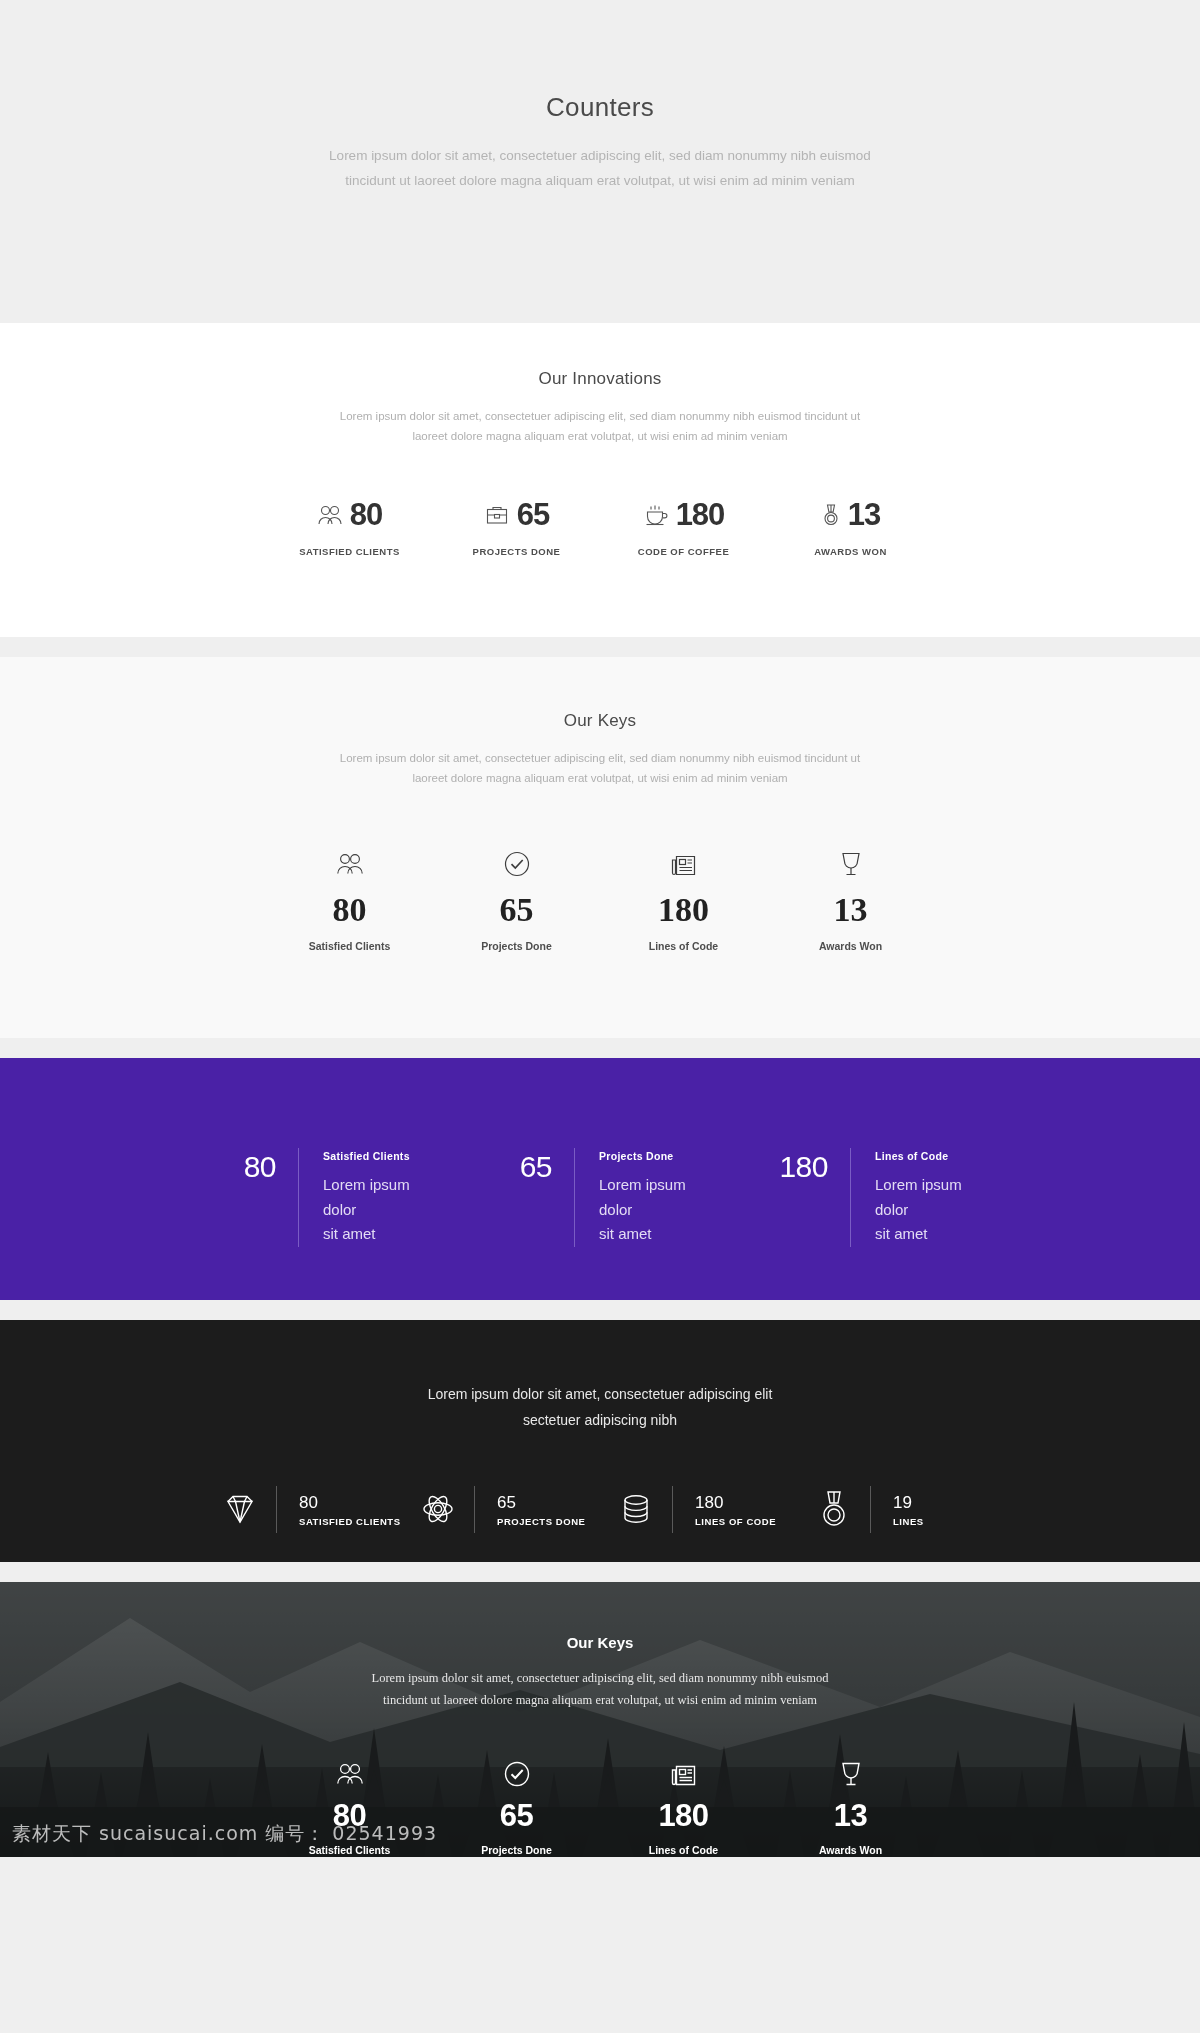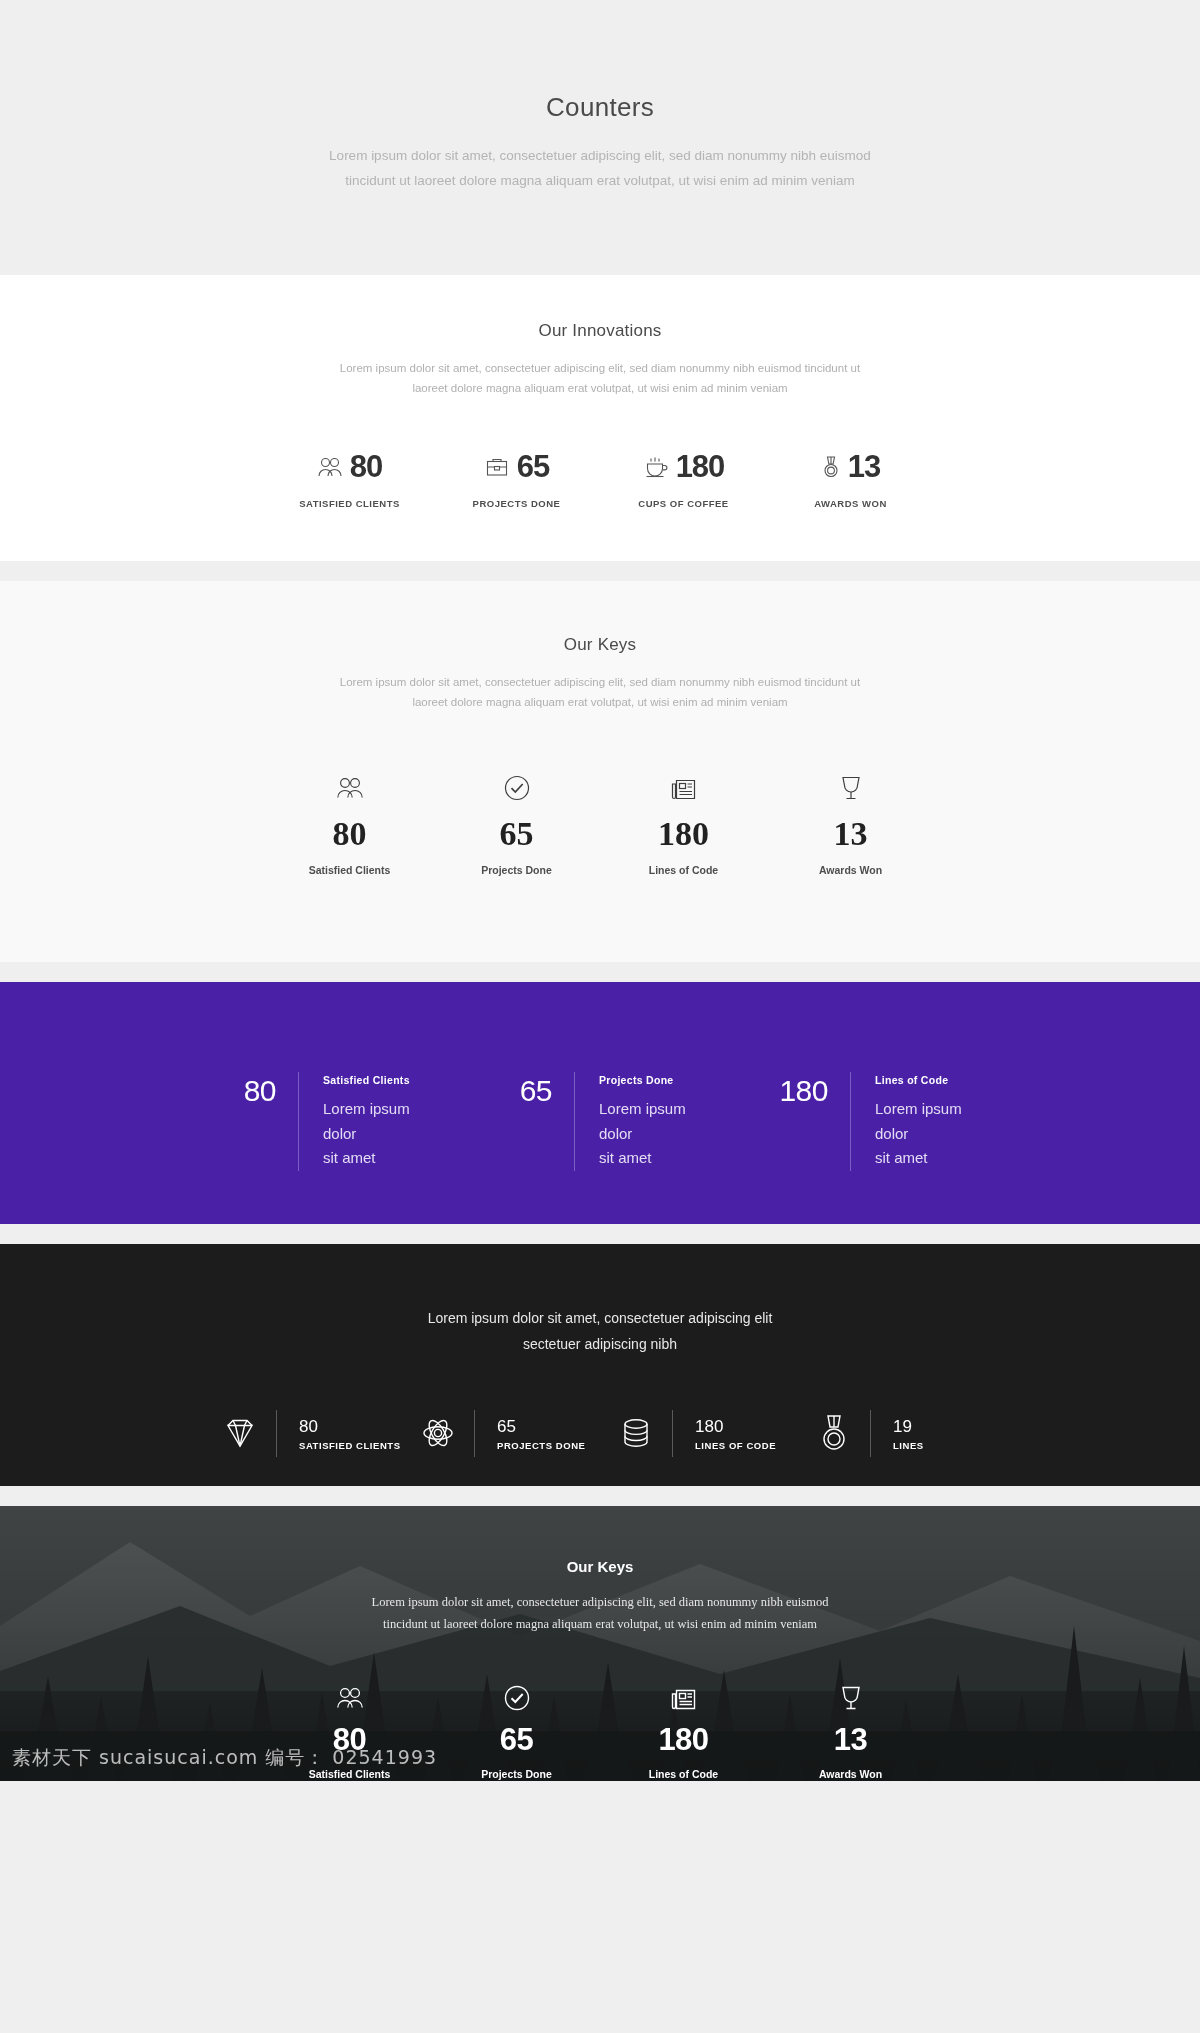--- a/index.html
+++ b/index.html
@@ -32,21 +32,22 @@
     font-size: 13.5px;
     color: #b4b4b4;
     line-height: 1.85;
     text-align: center;
     max-width: 620px;
   }
 
   
   .innovations {
     background: #ffffff;
-    padding: 46px 0 52px;
+    padding: 46px 0 80px;
+    margin-top: 48px;
   }
   .sec-head { text-align: center; }
   .sec-title {
     font-size: 17px;
     color: #4a4a4a;
     font-weight: 400;
     letter-spacing: .2px;
     margin-bottom: 17px;
   }
   .sec-sub {
@@ -322,21 +323,21 @@
           <span class="icon-a">
             <svg width="26" height="24" viewBox="0 0 26 24" fill="none" stroke="#555" stroke-width="1.1">
               <path d="M8 3.5v3M12 2.5v4M16 3.5v3"></path>
               <path d="M4.5 9h15v4.5a7.5 7.5 0 0 1-15 0V9z"></path>
               <path d="M19.5 10.5h2.2a2.2 2.2 0 0 1 0 4.4h-2.2"></path>
               <path d="M3.5 21.5h17"></path>
             </svg>
           </span>
           <span class="ca-num">180</span>
         </div>
-        <div class="ca-label">CUPS OF COFFEE</div>
+        <div class="ca-label">CODE OF COFFEE</div>
       </div>
 
       <div class="ca-item">
         <div class="ca-top">
           <span class="icon-a">
             <svg width="20" height="24" viewBox="0 0 20 24" fill="none" stroke="#555" stroke-width="1.1">
               <path d="M6.5 2h7l-1.4 7h-4.2z"></path>
               <path d="M10 2v7"></path>
               <circle cx="10" cy="15.5" r="6"></circle>
               <circle cx="10" cy="15.5" r="3.4"></circle>

